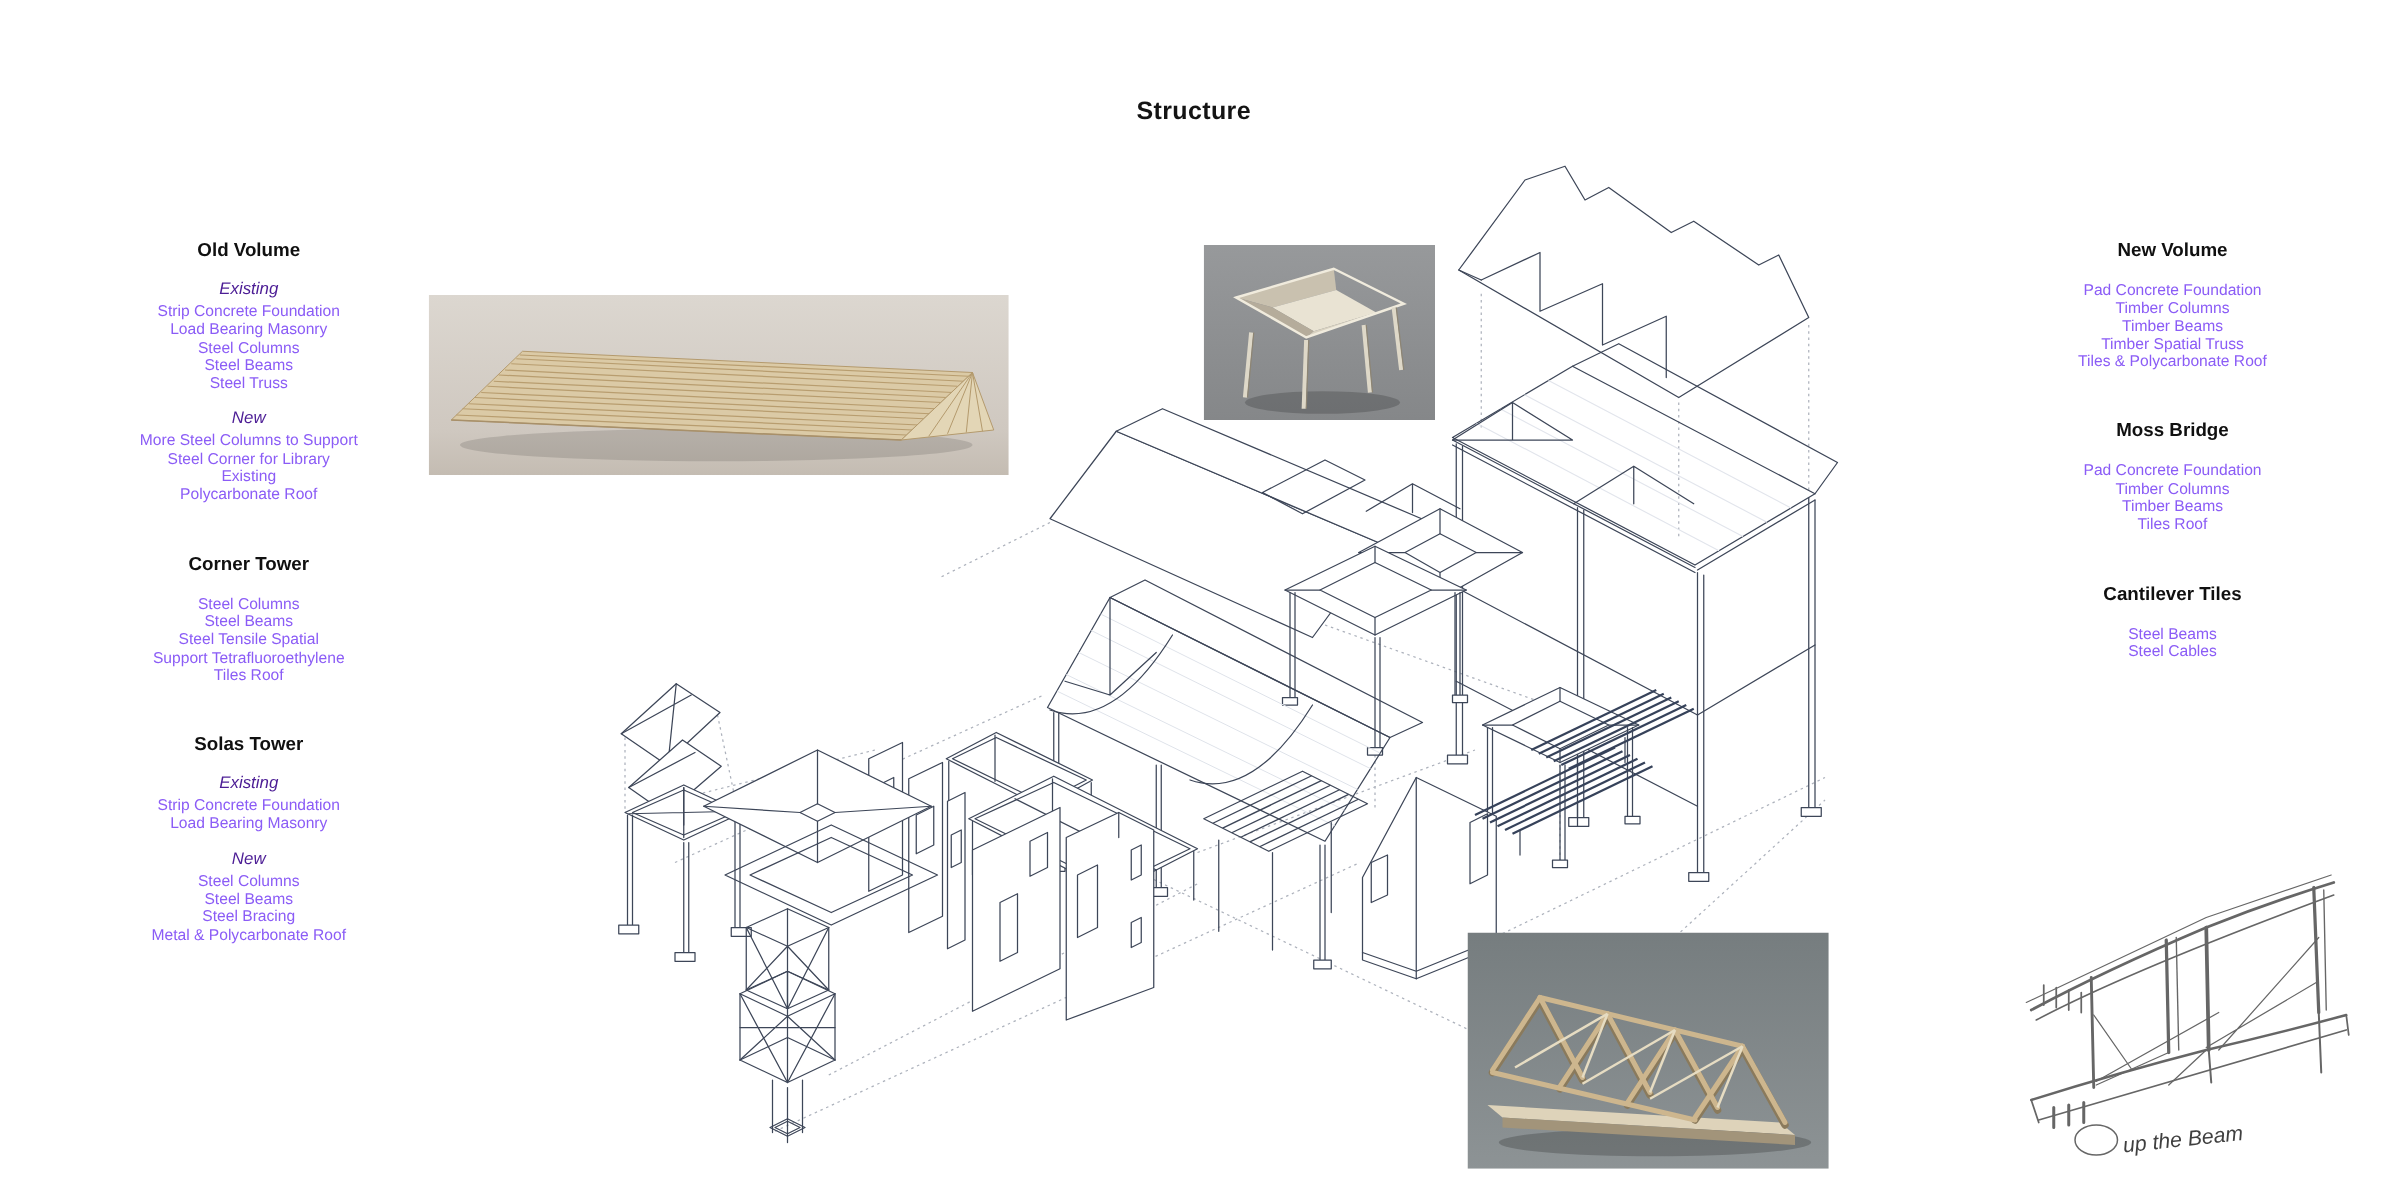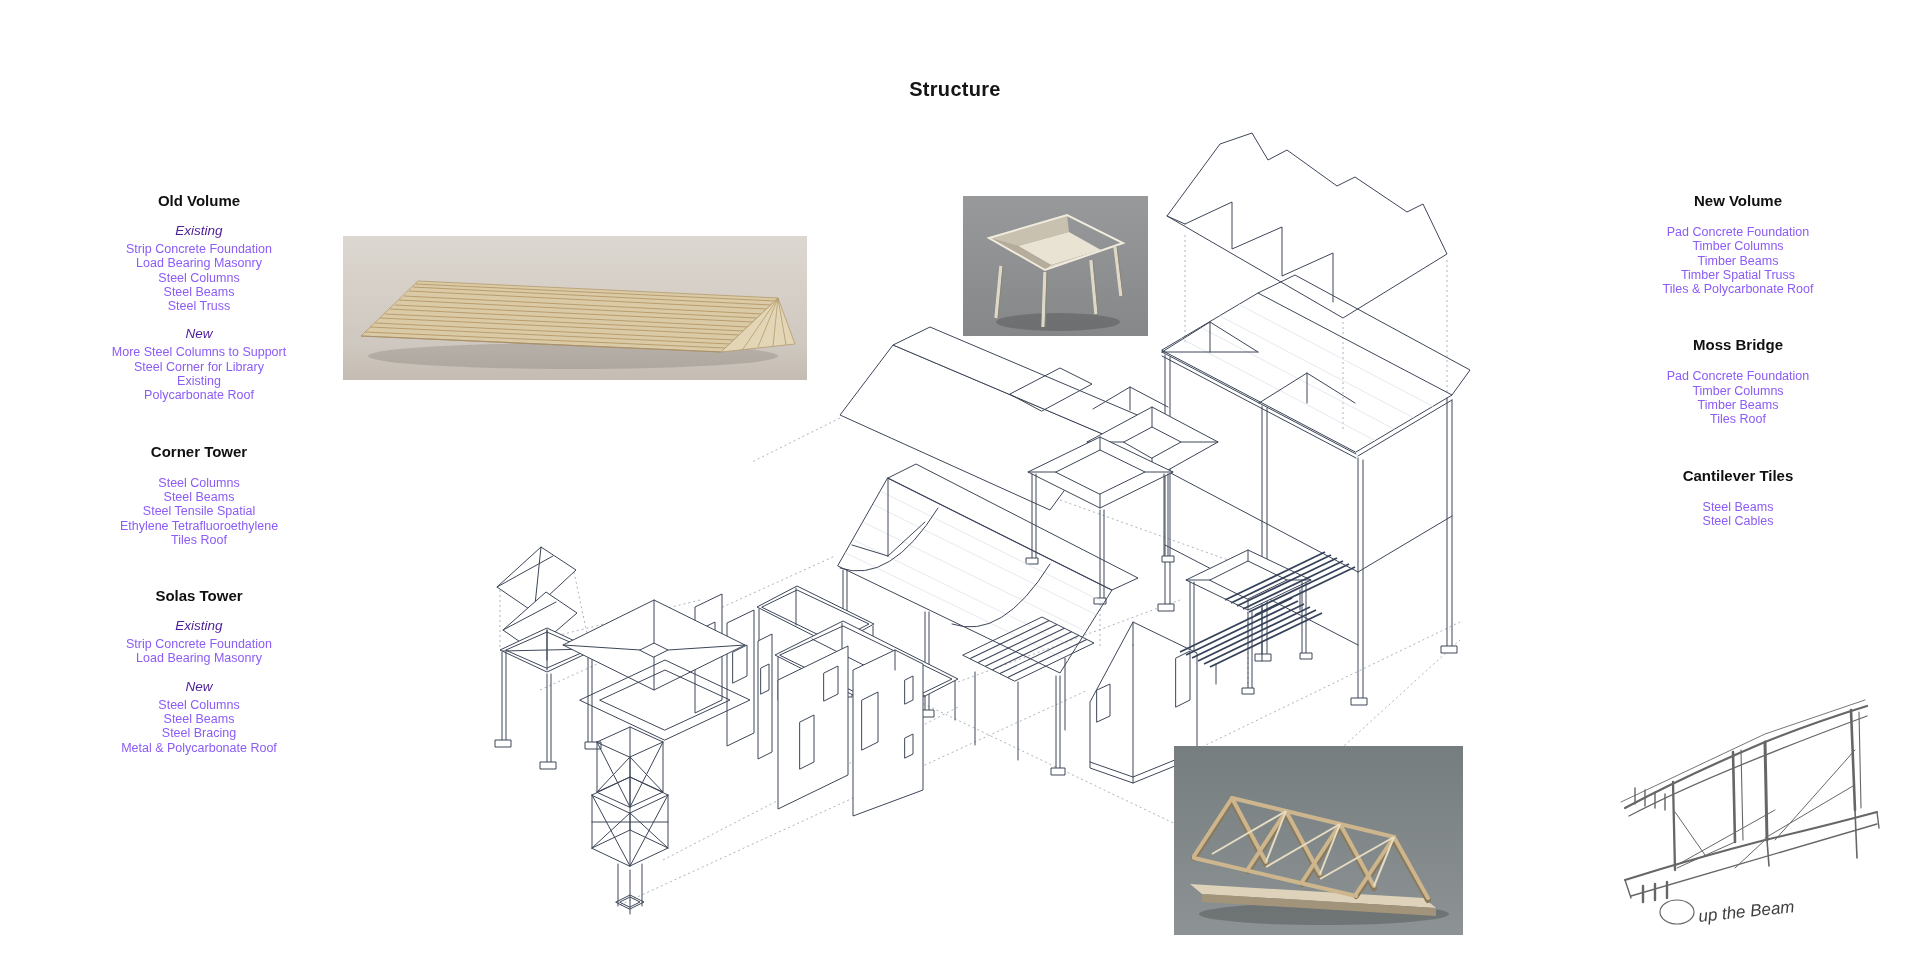--- a/index.html
+++ b/index.html
@@ -49,21 +49,21 @@
           <div class="it">Existing</div>
           <div class="it">Polycarbonate Roof</div>
         </div>
       </div>
       <div class="sec">
         <div class="hd">Corner Tower</div>
         <div class="grp nolabel">
           <div class="it">Steel Columns</div>
           <div class="it">Steel Beams</div>
           <div class="it">Steel Tensile Spatial</div>
-          <div class="it">Ethylene Tetrafluoroethylene</div>
+          <div class="it">Support Tetrafluoroethylene</div>
           <div class="it">Tiles Roof</div>
         </div>
       </div>
       <div class="sec">
         <div class="hd">Solas Tower</div>
         <div class="grp">
           <div class="lbl">Existing</div>
           <div class="it">Strip Concrete Foundation</div>
           <div class="it">Load Bearing Masonry</div>
         </div>

